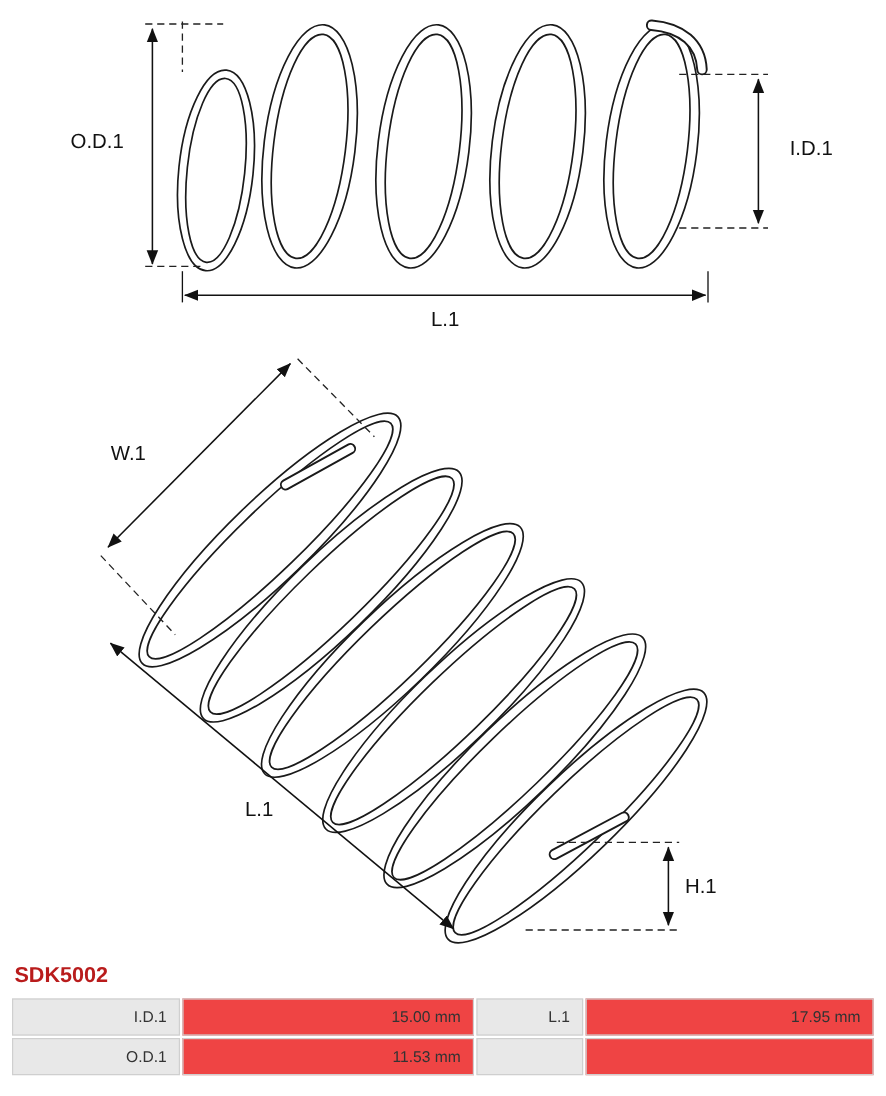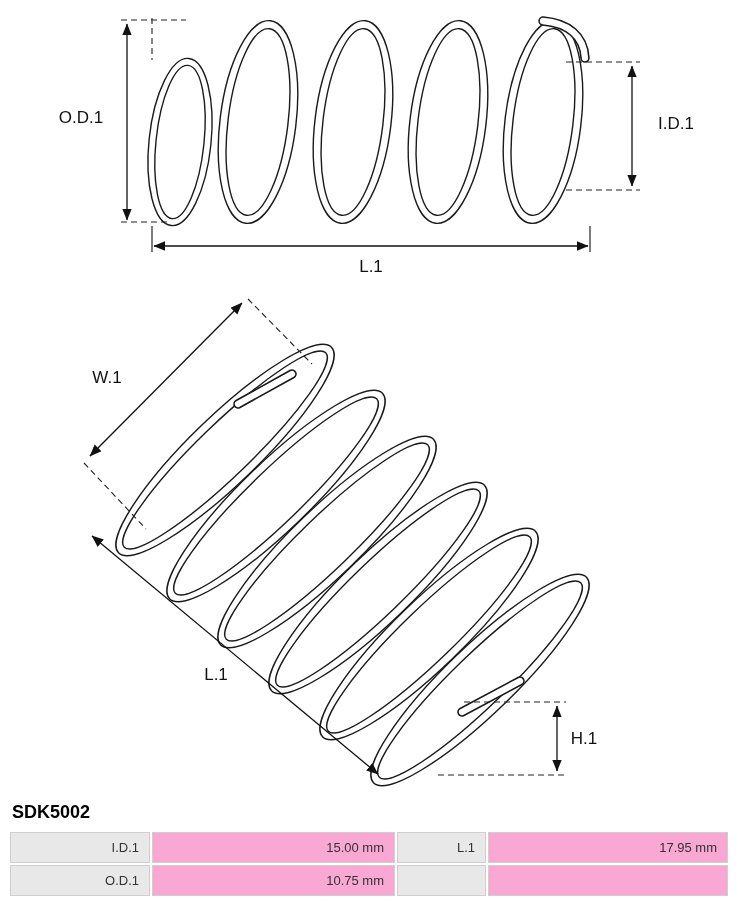--- a/index.html
+++ b/index.html
@@ -5,25 +5,25 @@
   html,body{margin:0;padding:0;background:#fff;}
   body{width:738px;height:913px;font-family:"Liberation Sans",sans-serif;overflow:hidden;}
   .drawing{display:block;}
   .coil{fill:#fff;fill-rule:evenodd;stroke:#1a1a1a;stroke-width:1.4;}
   .wire-under{fill:none;stroke:#1a1a1a;stroke-width:9.5;stroke-linecap:round;}
   .wire-over{fill:none;stroke:#fff;stroke-width:6.3;stroke-linecap:round;}
   .dim{stroke:#111;stroke-width:1.3;fill:none;}
   .ext{stroke:#111;stroke-width:1.1;fill:none;}
   .dash{stroke:#222;stroke-width:1.1;fill:none;stroke-dasharray:6 4;}
   .dim-label{font-family:"Liberation Sans",sans-serif;font-size:17px;fill:#111;}
-  .product-code{color:#000000;font-size:18px;font-weight:700;padding:1px 0 3px 12px;line-height:22px;}
+  .product-code{color:#b91c1c;font-size:18px;font-weight:700;padding:1px 0 3px 12px;line-height:22px;}
   table.spec{border-collapse:separate;border-spacing:2px;width:722px;margin:4px 8px 0 8px;table-layout:fixed;}
   table.spec td{border:1px solid #cfcfcf;font-size:13px;color:#333;text-align:right;padding:7px 10px;height:14px;box-sizing:content-box;white-space:nowrap;overflow:hidden;}
   td.lbl{background:#e8e8e8;}
-  td.val{background:#f9a8d4;}
+  td.val{background:#ef4444;}
 </style>
 </head>
 <body>
 
 <svg class="drawing" width="738" height="800" viewBox="0 0 738 800" xmlns="http://www.w3.org/2000/svg">
   <defs>
     <marker id="arr" viewBox="0 0 10 10" refX="9.5" refY="5" markerWidth="12" markerHeight="12" markerUnits="userSpaceOnUse" orient="auto-start-reverse">
       <path d="M0,1 L10,5 L0,9 Z" fill="#111"></path>
     </marker>
   </defs>
@@ -104,18 +104,18 @@
   </colgroup>
   <tbody>
     <tr>
       <td class="lbl">I.D.1</td>
       <td class="val">15.00 mm</td>
       <td class="lbl">L.1</td>
       <td class="val">17.95 mm</td>
     </tr>
     <tr>
       <td class="lbl">O.D.1</td>
-      <td class="val">10.75 mm</td>
+      <td class="val">11.53 mm</td>
       <td class="lbl"></td>
       <td class="val"></td>
     </tr>
   </tbody>
 </table>
 
 </body></html>

